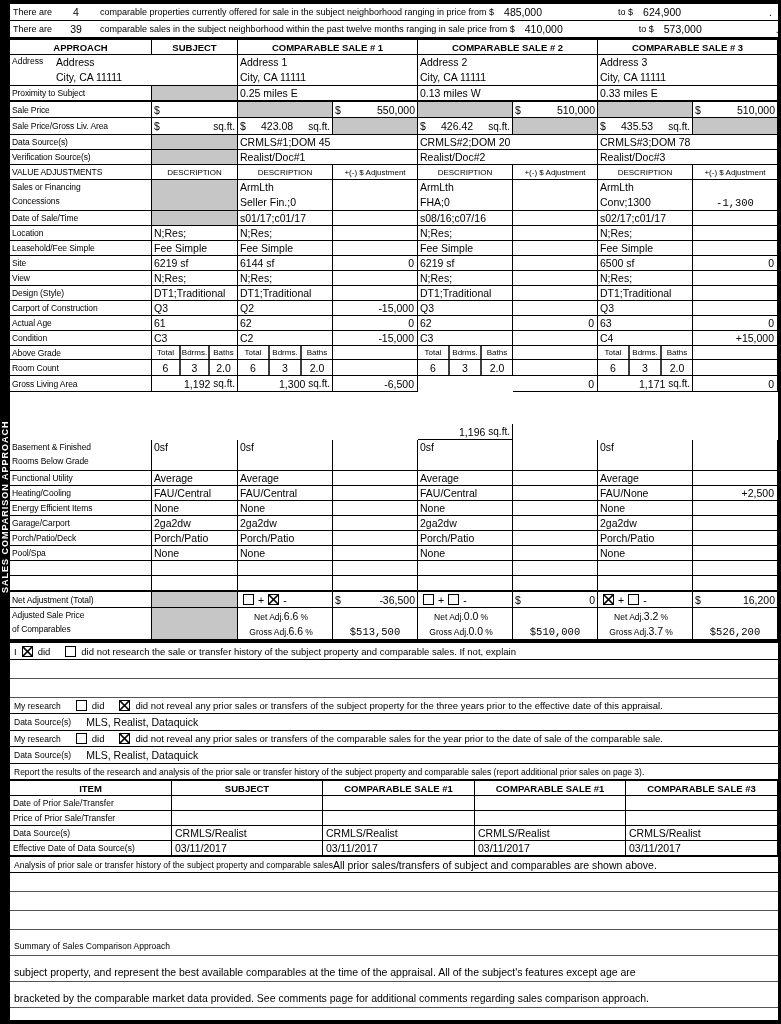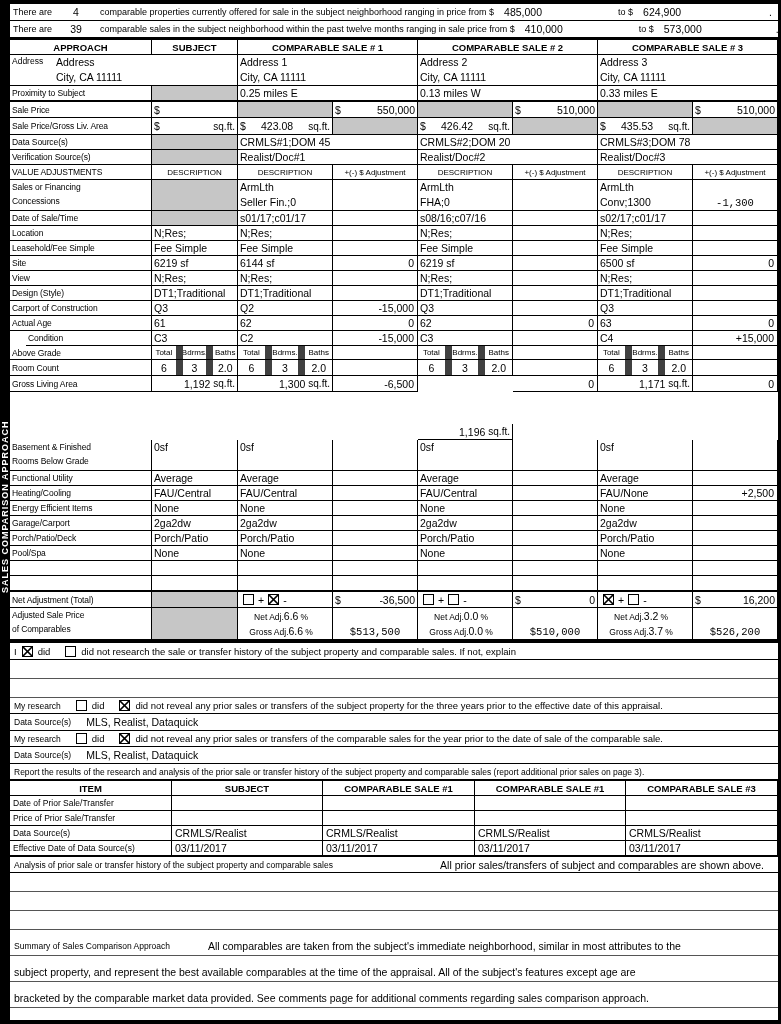--- a/index.html
+++ b/index.html
@@ -31,21 +31,21 @@
   .mv{text-align:right;}
   .sqr{font-size:10px;}
   .tt{border-top:1px solid #000;}
   .blk{display:block;padding-top:0;}
   .flab{font-size:8.5px;float:left;margin-top:1px;}
   .ln{line-height:15px;font-size:10.5px;}
   .ind{margin-left:44px;}
   .lln{line-height:14px;font-size:8.5px;}
   .top{align-items:flex-start;padding-top:1px;}
   .mini{padding:0;align-items:stretch;}
-  .mc{flex:1;border-right:7px solid #404040;display:flex;align-items:center;justify-content:center;font-size:8px;overflow:hidden;}
+  .mc{flex:1;border-right:2px solid #404040;display:flex;align-items:center;justify-content:center;font-size:8px;overflow:hidden;}
   .mc:last-child{border-right:none;}
   .mv3 .mc{font-size:10.5px;}
   .glac{justify-content:flex-end;gap:3px;}
   .nbx{gap:4px;justify-content:flex-start;padding-left:5px;}
   .cb{width:9px;height:9px;border:1px solid #000;display:inline-block;flex:none;background:#fff;}
   .ck{background-image:linear-gradient(45deg,transparent 42%,#000 46%,#000 54%,transparent 58%),
       linear-gradient(-45deg,transparent 42%,#000 46%,#000 54%,transparent 58%);}
   .adjd{display:flex;flex-direction:column;justify-content:space-between;padding:1px 2px;}
   .arow{display:flex;justify-content:space-between;align-items:center;line-height:14px;}
   .agrp{display:inline-flex;gap:2px;align-items:baseline;padding-right:8px;}
@@ -61,21 +61,21 @@
   .blankA{height:18px;border-bottom:1px solid #555;}
   .blankB{height:18px;border-bottom:1px solid #555;}
   .blankC{height:19px;border-bottom:1px solid #555;}
 
   .prior{display:grid;grid-template-columns:162px 151px 152px 151px 152px;border-top:2px solid #000;border-bottom:1px solid #000;}
   .pg{border-right:1px solid #000;border-bottom:1px solid #000;font-size:10.5px;padding:0 3px;height:15px;
       box-sizing:border-box;display:flex;align-items:center;overflow:hidden;white-space:nowrap;}
   .ph{font-size:9.5px;font-weight:bold;justify-content:center;}
   .plab{font-size:8.5px;}
 
-  .aline{height:15px;display:flex;align-items:center;justify-content:space-between;border-bottom:1px solid #000;padding:0 14px 0 4px;white-space:nowrap;}
+  .aline{height:15px;display:flex;align-items:center;justify-content:flex-start;border-bottom:1px solid #000;padding:0 14px 0 4px;white-space:nowrap;}
   .sline{height:22px;display:flex;align-items:flex-end;border-bottom:1px solid #555;font-size:10.5px;padding:0 4px 3px 4px;white-space:nowrap;overflow:hidden;}
   .sline .lab9{margin-right:38px;padding-bottom:1px;}
 </style>
 </head>
 <body>
 
 <div class="page">
   <div class="leftbar">
     <span class="vtext">SALES COMPARISON APPROACH</span>
   </div>
@@ -267,21 +267,21 @@
         <div class="g val" style="height: 15px;">Q3</div>
         <div class="g adj" style="height: 15px;"></div>
         <div class="g lab " style="height: 15px;">Actual Age</div>
         <div class="g val" style="height: 15px;">61</div>
         <div class="g val" style="height: 15px;">62</div>
         <div class="g adj" style="height: 15px;">0</div>
         <div class="g val" style="height: 15px;">62</div>
         <div class="g adj" style="height: 15px;">0</div>
         <div class="g val" style="height: 15px;">63</div>
         <div class="g adj" style="height: 15px;">0</div>
-        <div class="g lab " style="height: 15px; margin-left: 16px;">Condition</div>
+        <div class="g lab " style="height: 15px;">Condition</div>
         <div class="g val" style="height: 15px;">C3</div>
         <div class="g val" style="height: 15px;">C2</div>
         <div class="g adj" style="height: 15px;">-15,000</div>
         <div class="g val" style="height: 15px;">C3</div>
         <div class="g adj" style="height: 15px;"></div>
         <div class="g val" style="height: 15px;">C4</div>
         <div class="g adj" style="height: 15px;">+15,000</div>
         <div class="g lab " style="height: 14px;">Above Grade</div>
         <div class="g mini" style="height: 14px;">
           <span class="mc">Total</span>
@@ -597,21 +597,20 @@
     <div class="aline">
       <span class="lab9">Analysis of prior sale or transfer history of the subject property and comparable sales</span>
       <span class="v11">All prior sales/transfers of subject and comparables are shown above.</span>
     </div>
     <div class="blankB"></div>
     <div class="blankB"></div>
     <div class="blankB"></div>
 
     <div class="sline">
       <span class="lab9">Summary of Sales Comparison Approach</span>
-      <span>All comparables are taken from the subject's immediate neighborhood, similar in most attributes to the</span>
     </div>
     <div class="sline">
       <span>subject property, and represent the best available comparables at the time of the appraisal.  All of the subject's features except age are</span>
     </div>
     <div class="sline">
       <span>bracketed by the comparable market data provided. See comments page for additional comments regarding sales comparison approach.</span>
     </div>
     <div class="blankC"></div>
     <div class="blankC"></div>
     <div class="blankC"></div>

